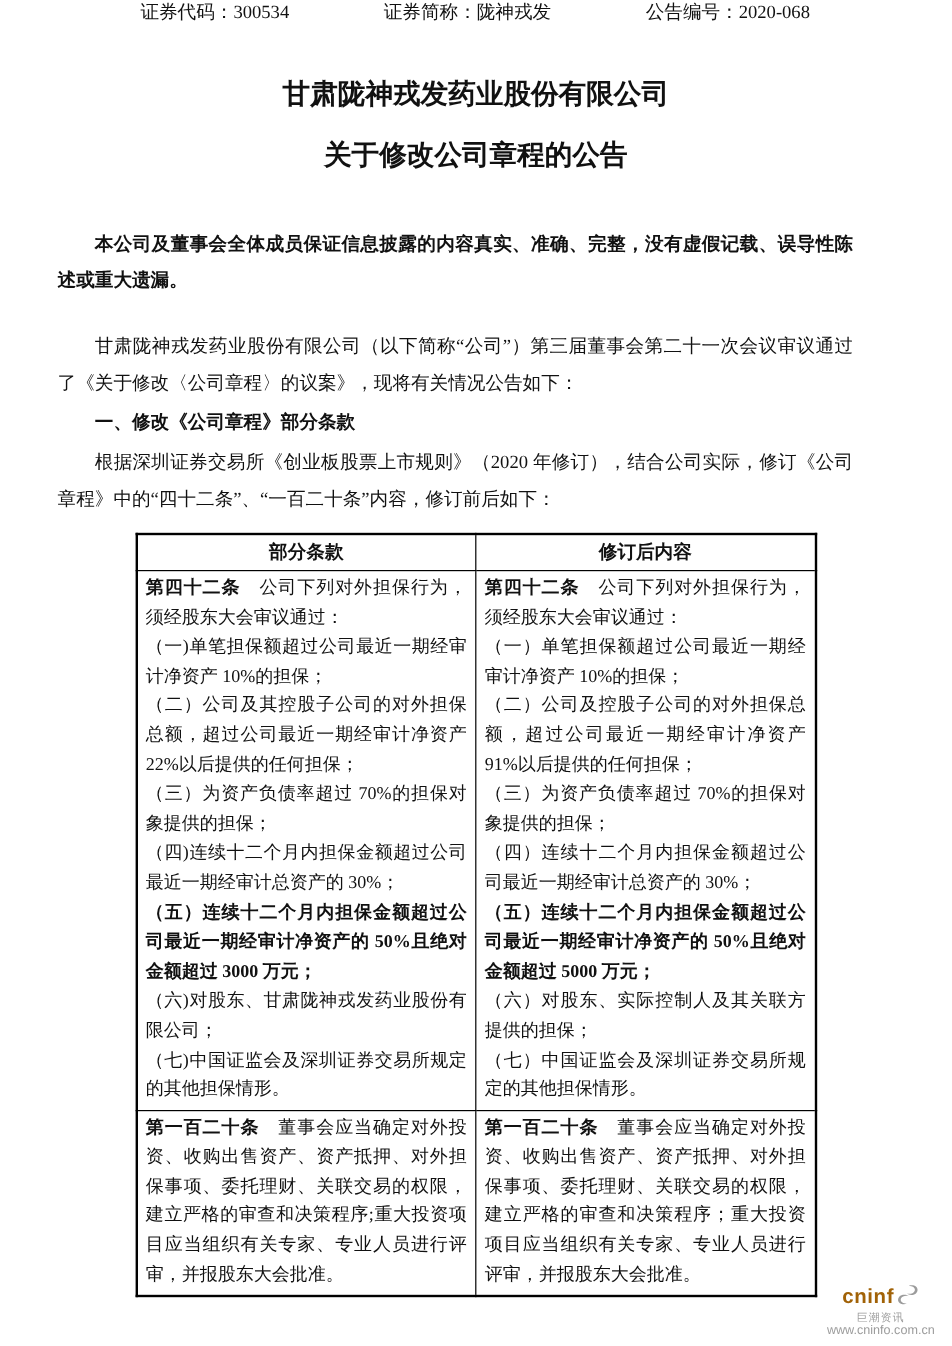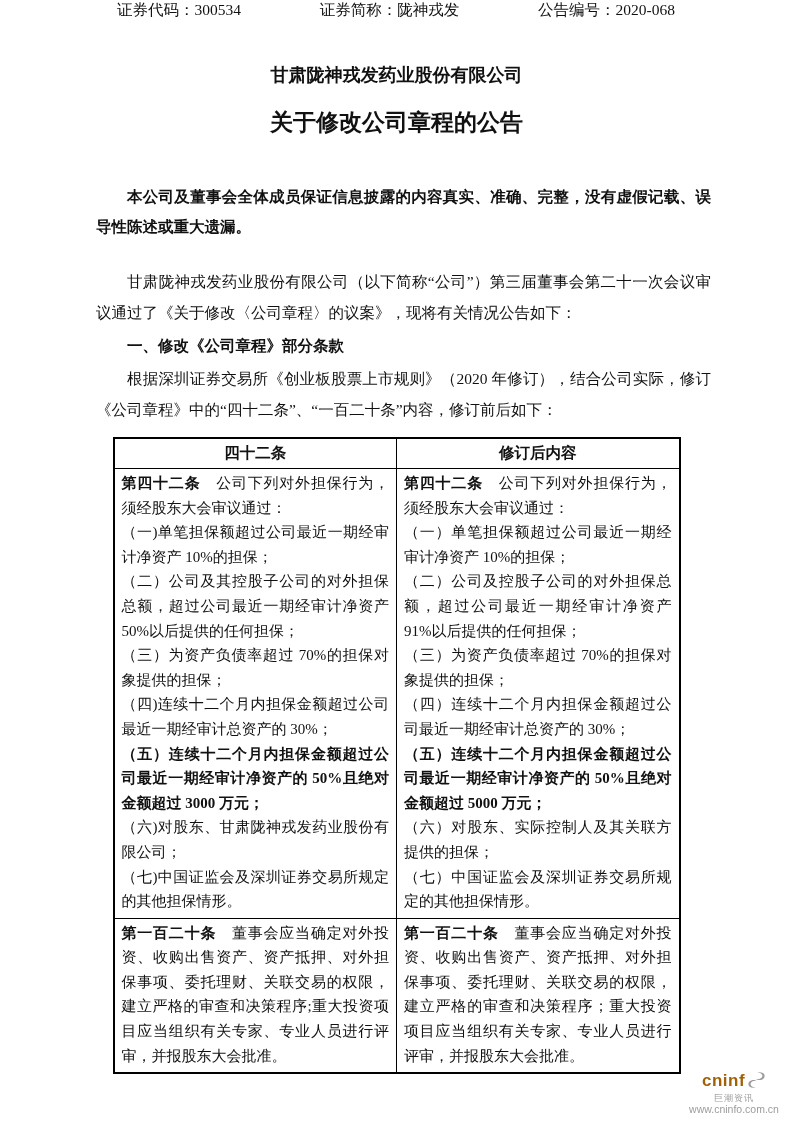--- a/index.html
+++ b/index.html
@@ -13,24 +13,24 @@
     overflow: hidden;
   }
   .doc-header {
     margin-left: 117px;
     margin-right: 118px;
     display: flex;
     justify-content: space-between;
     font-size: 15.5px;
   }
   .doc-title { text-align: center; font-weight: bold; }
-  .doc-title.line1 { margin-top: 42px; font-size: 18px; }
+  .doc-title.line1 { margin-top: 42px; font-size: 23px; }
   .doc-title.line2 { margin-top: 20px; font-size: 23px; }
   .para {
-    margin-left: 96px;
+    margin-left: 48px;
     margin-right: 82px;
     font-size: 15.5px;
     line-height: 31px;
     text-indent: 2em;
     text-align: justify;
   }
   .declaration { margin-top: 44px; font-weight: bold; line-height: 30px; }
   .intro { margin-top: 24px; }
   .section-heading { font-weight: bold; margin-top: 2px; }
   .section-body { margin-top: 2px; }
@@ -109,30 +109,30 @@
 
 <div class="para intro">甘肃陇神戎发药业股份有限公司（以下简称“公司”）第三届董事会第二十一次会议审议通过了《关于修改〈公司章程〉的议案》，现将有关情况公告如下：</div>
 
 <div class="para section-heading">一、修改《公司章程》部分条款</div>
 
 <div class="para section-body">根据深圳证券交易所《创业板股票上市规则》（2020 年修订），结合公司实际，修订《公司章程》中的“四十二条”、“一百二十条”内容，修订前后如下：</div>
 
 <table class="compare">
   <thead>
     <tr>
-      <th>四十二条</th>
+      <th>部分条款</th>
       <th>修订后内容</th>
     </tr>
   </thead>
   <tbody>
       <tr>
         <td>
           <div class="cell-para"><b>第四十二条</b>　公司下列对外担保行为，须经股东大会审议通过：</div>
           <div class="cell-para">（一)单笔担保额超过公司最近一期经审计净资产 10%的担保；</div>
-          <div class="cell-para">（二）公司及其控股子公司的对外担保总额，超过公司最近一期经审计净资产 50%以后提供的任何担保；</div>
+          <div class="cell-para">（二）公司及其控股子公司的对外担保总额，超过公司最近一期经审计净资产 22%以后提供的任何担保；</div>
           <div class="cell-para">（三）为资产负债率超过 70%的担保对象提供的担保；</div>
           <div class="cell-para">（四)连续十二个月内担保金额超过公司最近一期经审计总资产的 30%；</div>
           <div class="cell-para bold">（五）连续十二个月内担保金额超过公司最近一期经审计净资产的 50%且绝对金额超过 3000 万元；</div>
           <div class="cell-para">（六)对股东、甘肃陇神戎发药业股份有限公司；</div>
           <div class="cell-para">（七)中国证监会及深圳证券交易所规定的其他担保情形。</div>
         </td>
         <td>
           <div class="cell-para"><b>第四十二条</b>　公司下列对外担保行为，须经股东大会审议通过：</div>
           <div class="cell-para">（一）单笔担保额超过公司最近一期经审计净资产 10%的担保；</div>
           <div class="cell-para">（二）公司及控股子公司的对外担保总额，超过公司最近一期经审计净资产 91%以后提供的任何担保；</div>

